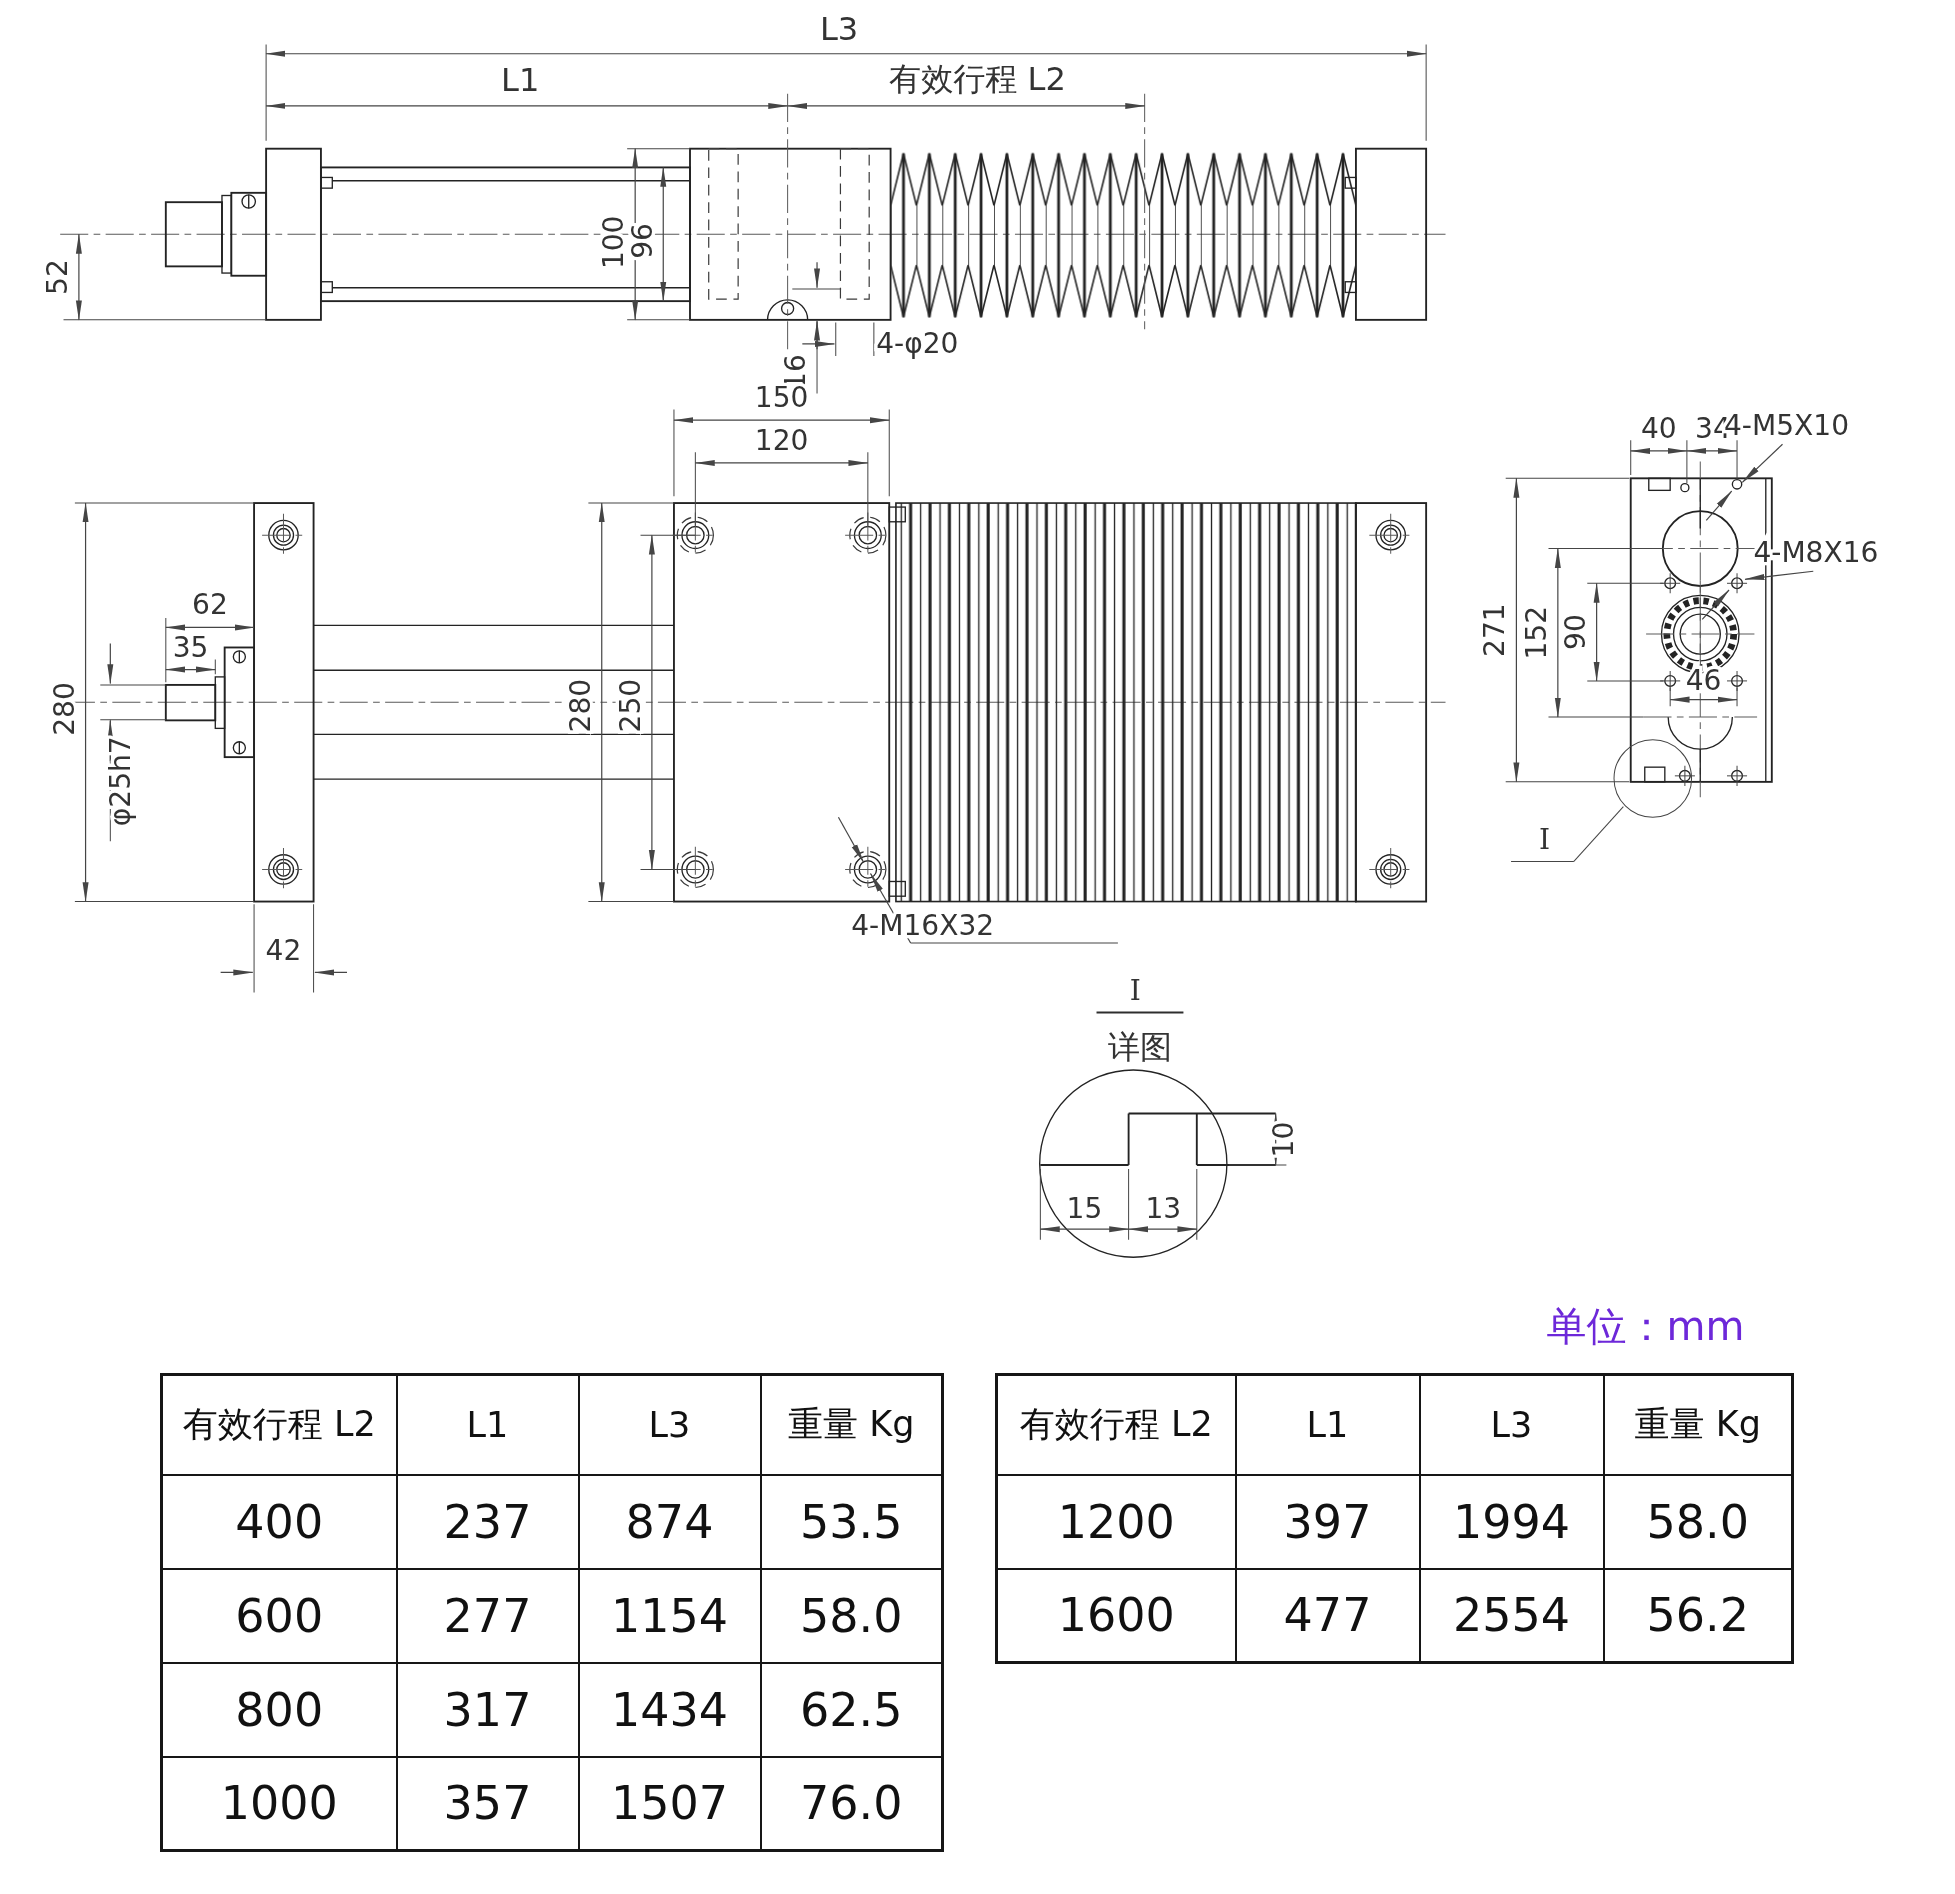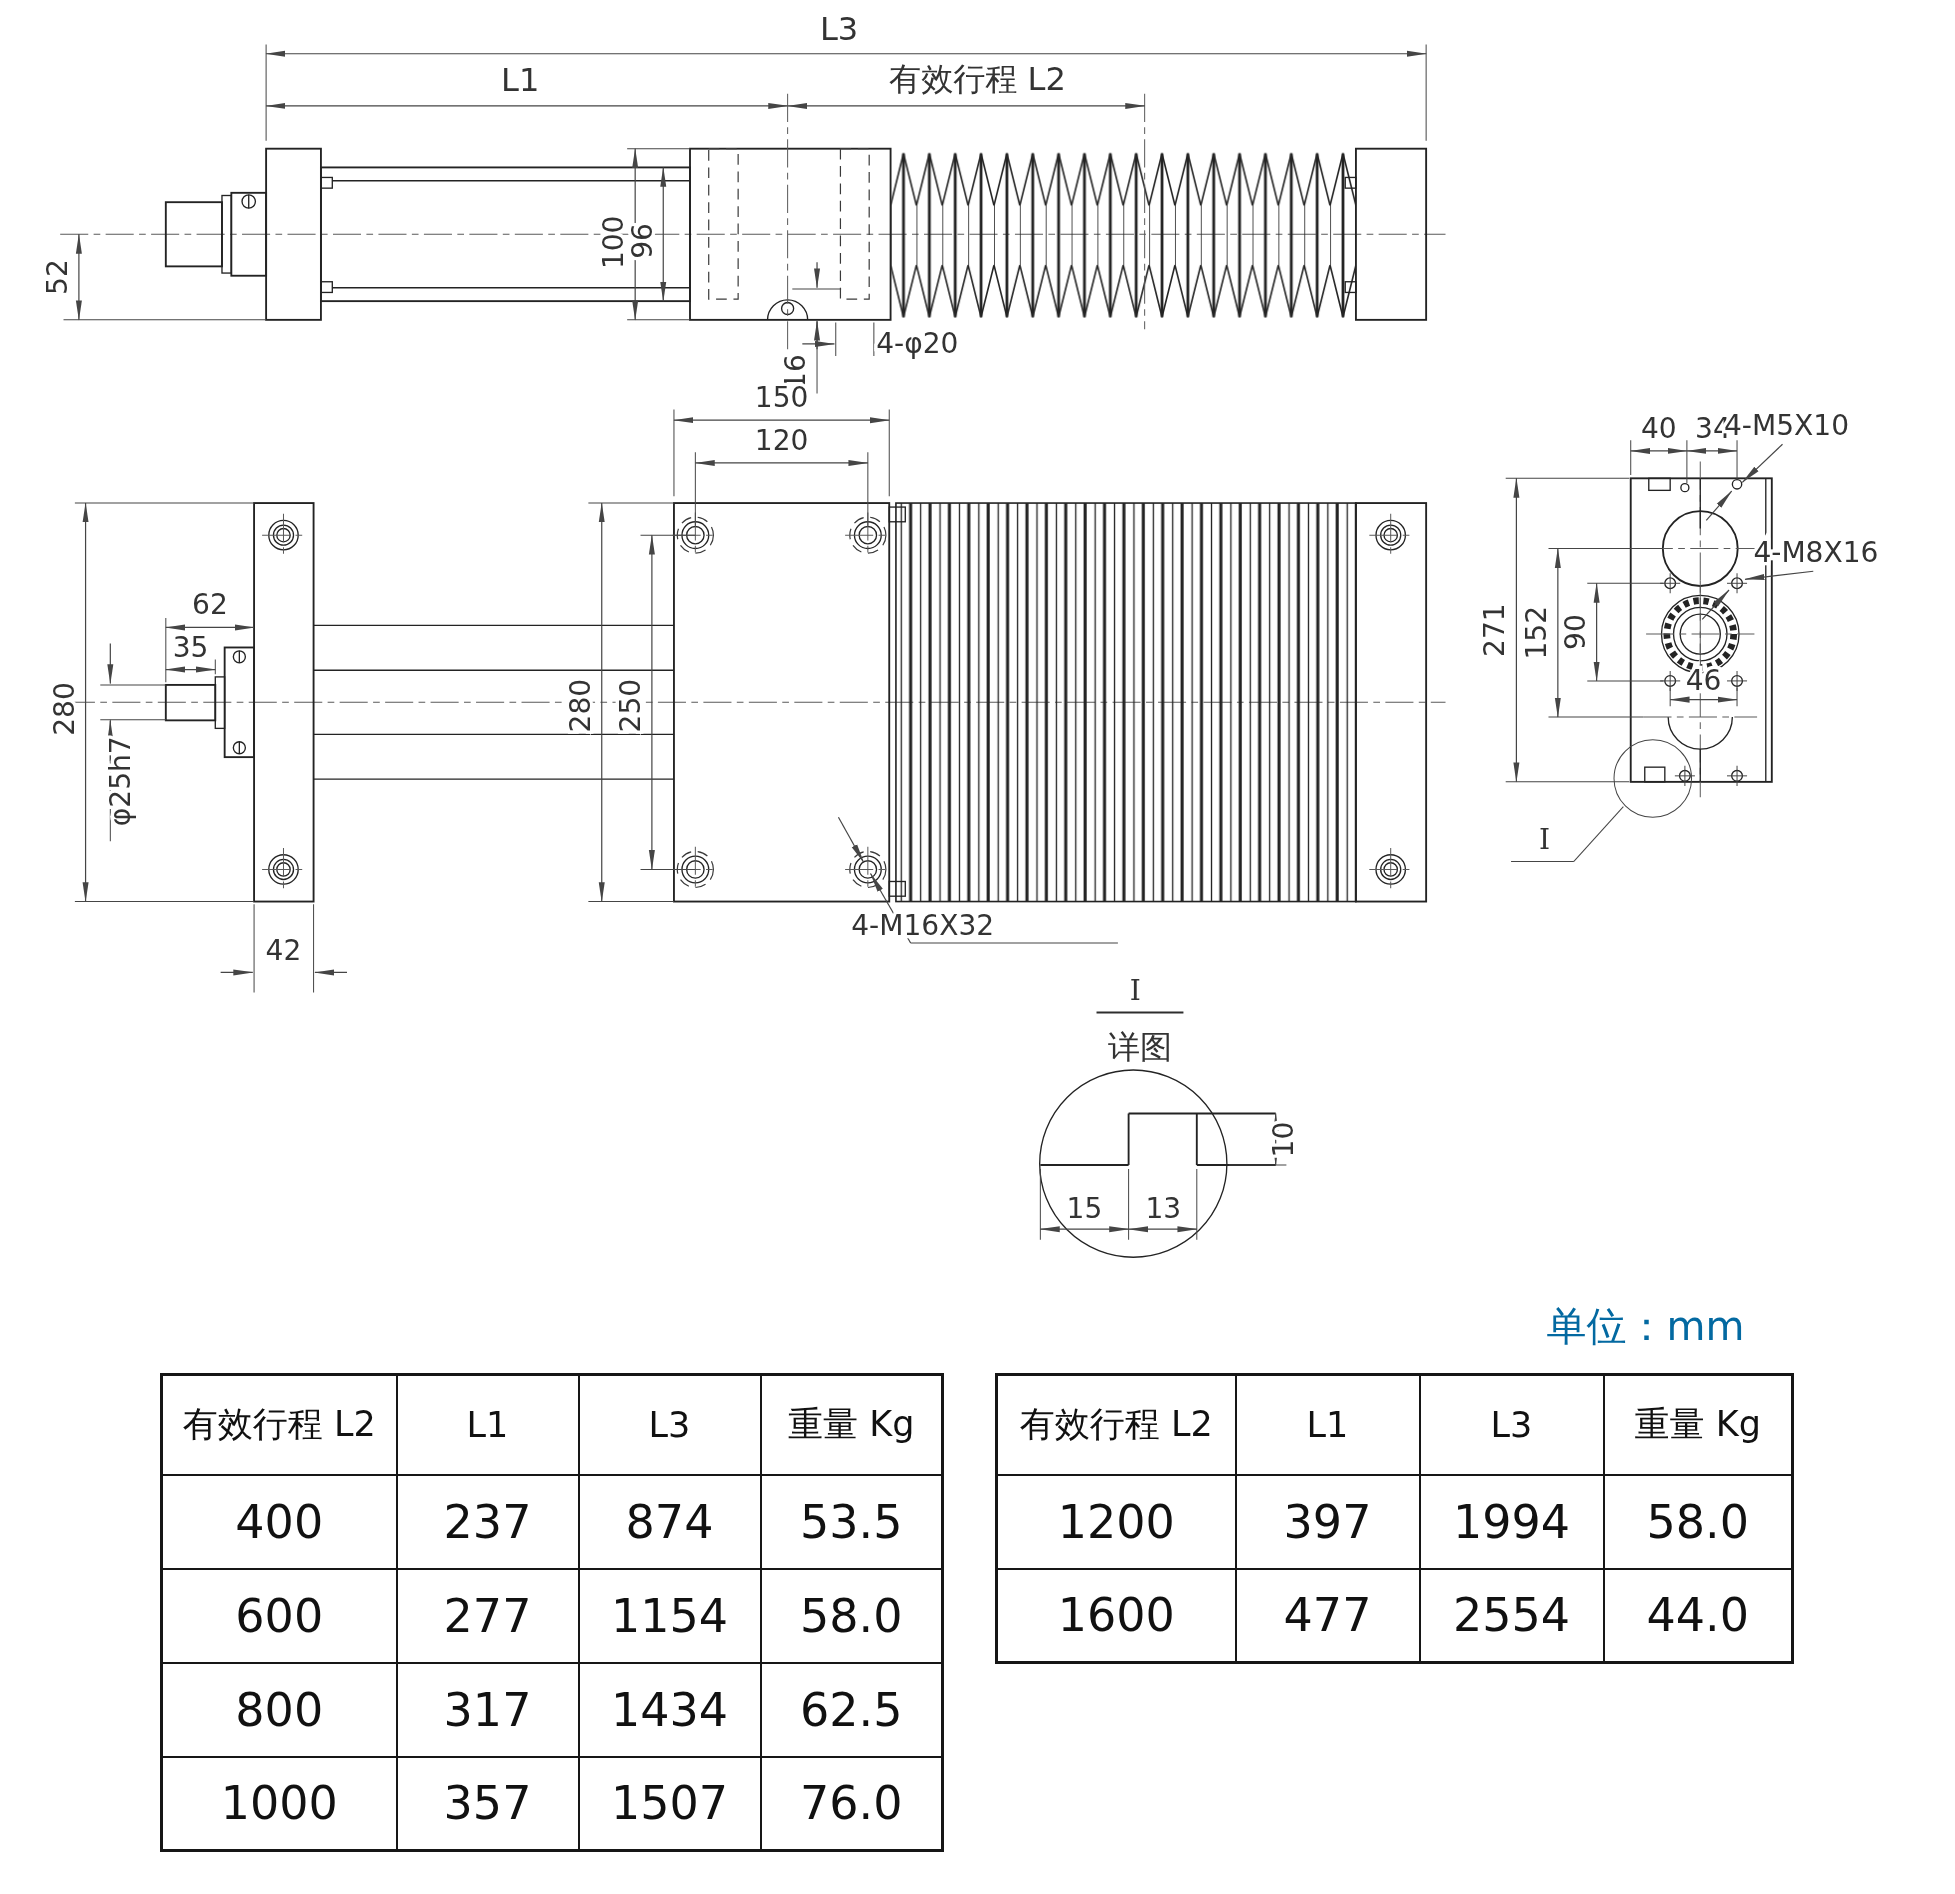--- a/index.html
+++ b/index.html
@@ -16,21 +16,21 @@
   .dt{font-size:42px;text-anchor:middle;stroke:#fff;stroke-width:10px;paint-order:stroke;fill:#333;}
   .big{font-size:48px;}
   .serifI{font-family:"DejaVu Serif","Liberation Serif",serif;}
   
   .tbl{position:absolute;border-collapse:collapse;table-layout:fixed;background:#fff;}
   .tbl td{border:2px solid #161616;text-align:center;vertical-align:middle;
           font-size:46px;color:#111;padding:0;}
   .tbl{border:3.3px solid #161616;}
   .tbl td.hd{font-size:35px;}
   #unitLabel{position:absolute;left:1485px;top:1299px;width:321px;text-align:center;
-             font-size:40px;color:#0369a1;}
+             font-size:40px;color:#6d28d9;}
 </style>
 </head>
 <body>
 
 <div id="canvas">
 
 <svg viewBox="0 0 2924 1960" width="1955" height="1311">
   <defs>
     <marker id="mk" viewBox="0 0 30 12" refX="29" refY="6" markerWidth="30" markerHeight="12" orient="auto-start-reverse" markerUnits="userSpaceOnUse">
       <path d="M30,6 L0,1.5 L0,10.5 Z" fill="#454545"></path>
@@ -411,19 +411,19 @@
   <tr style="height:94px">
     <td>1200</td>
     <td>397</td>
     <td>1994</td>
     <td>58.0</td>
   </tr>
   <tr style="height:94px">
     <td>1600</td>
     <td>477</td>
     <td>2554</td>
-    <td>44.0</td>
+    <td>56.2</td>
   </tr>
 </tbody>
     </table>
 
 </div>
 
 
 </body></html>

